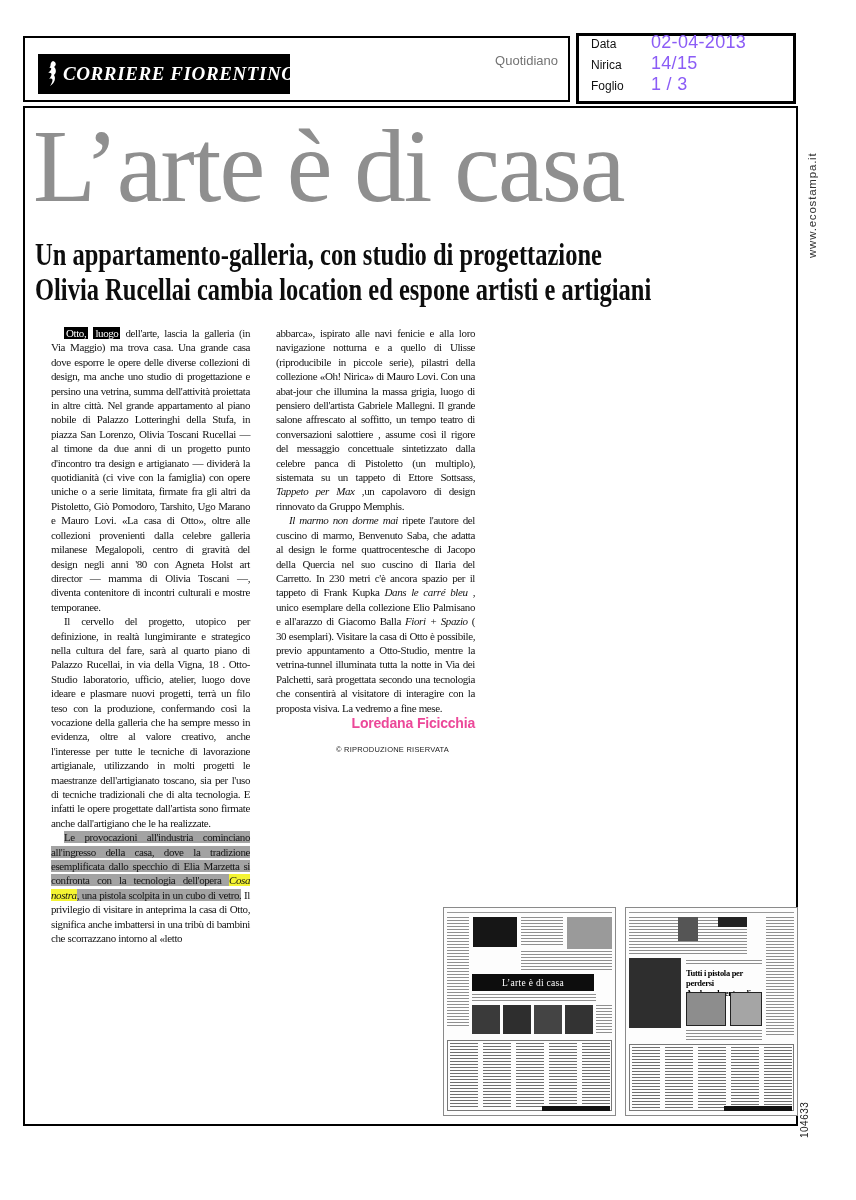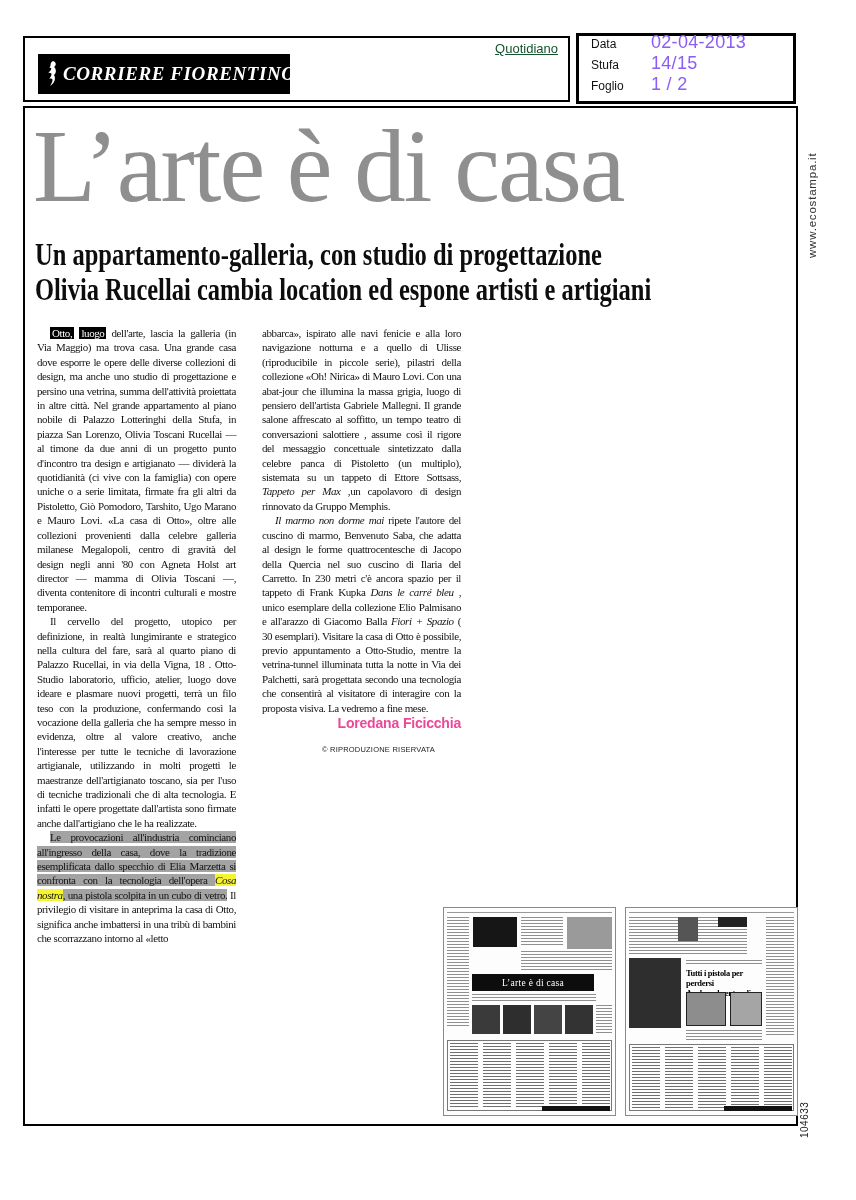--- a/index.html
+++ b/index.html
@@ -17,22 +17,22 @@
   .logo-box {
     position:absolute; left:13px; top:16px; width:252px; height:40px;
     background:#000; color:#fff; display:flex; align-items:center; padding-left:6px;
   }
   .logo-mark { width:16px; height:28px; flex:0 0 16px; }
   .logo-text {
     font-family:"Liberation Serif", serif; font-style:italic; font-weight:bold;
     font-size:19px; letter-spacing:0.6px; white-space:nowrap; padding-left:3px;
   }
   .publication-type {
-    position:absolute; top:3px; right:10px;
-    font-family:"Liberation Sans", sans-serif; font-size:13px; color:#14532d;text-decoration:underline;
+    position:absolute; top:15px; right:10px;
+    font-family:"Liberation Sans", sans-serif; font-size:13px; color:#737373;
   }
   .info-box {
     position:absolute; left:576px; top:33px; width:220px; height:71px;
     border:3px solid #000; padding:6px 10px 6px 12px;
     display:flex; flex-direction:column; justify-content:flex-end;
     font-family:"Liberation Sans", sans-serif;
   }
   .info-row { display:flex; align-items:baseline; }
   .info-label { width:60px; font-size:12px; color:#111; }
   .info-value { font-size:18px; color:#8b5cf6; letter-spacing:0.3px; }
@@ -48,21 +48,21 @@
     color:#8f8f8f; letter-spacing:-2px;
   }
   .subtitle { position:absolute; left:10px; top:130px; }
   .subtitle div {
     font-family:"Liberation Serif", serif; font-weight:bold; font-size:31px;
     line-height:1.12; color:#0d0d0d; white-space:nowrap;
     transform:scaleX(0.79); transform-origin:left top;
   }
 
   .columns {
-    position:absolute; left:12px; top:218px; width:424px; display:flex; gap:26px;
+    position:absolute; left:26px; top:218px; width:424px; display:flex; gap:26px;
     font-size:11px; line-height:14.4px; letter-spacing:-0.4px; word-spacing:0.2px;
     text-align:justify; color:#141414;
   }
   .col { width:207px; }
   .col p { text-indent:13px; }
   .col p.cont { text-indent:0; }
   .seg-inv { background:#000; color:#fff; padding:0 2px; }
   .seg-hl  { background:#a3a3a3; }
   .seg-hli { background:#f4f433; font-style:italic;margin-top:25px; }
   .seg-it  { font-style:italic; }
@@ -134,26 +134,26 @@
     </div>
     <span class="publication-type">Quotidiano</span>
   </div>
 
   <div class="info-box">
     <div class="info-row">
       <span class="info-label">Data</span>
       <span class="info-value">02-04-2013</span>
     </div>
     <div class="info-row">
-      <span class="info-label">Stufa</span>
+      <span class="info-label">Nirica</span>
       <span class="info-value">14/15</span>
     </div>
     <div class="info-row">
       <span class="info-label">Foglio</span>
-      <span class="info-value">1 / 2</span>
+      <span class="info-value">1 / 3</span>
     </div>
   </div>
 
   <div class="main-box">
     <div class="headline">L’arte è di casa</div>
     <div class="subtitle">
       <div>Un appartamento-galleria, con studio di progettazione</div>
       <div>Olivia Rucellai cambia location ed espone artisti e artigiani</div>
     </div>
 

